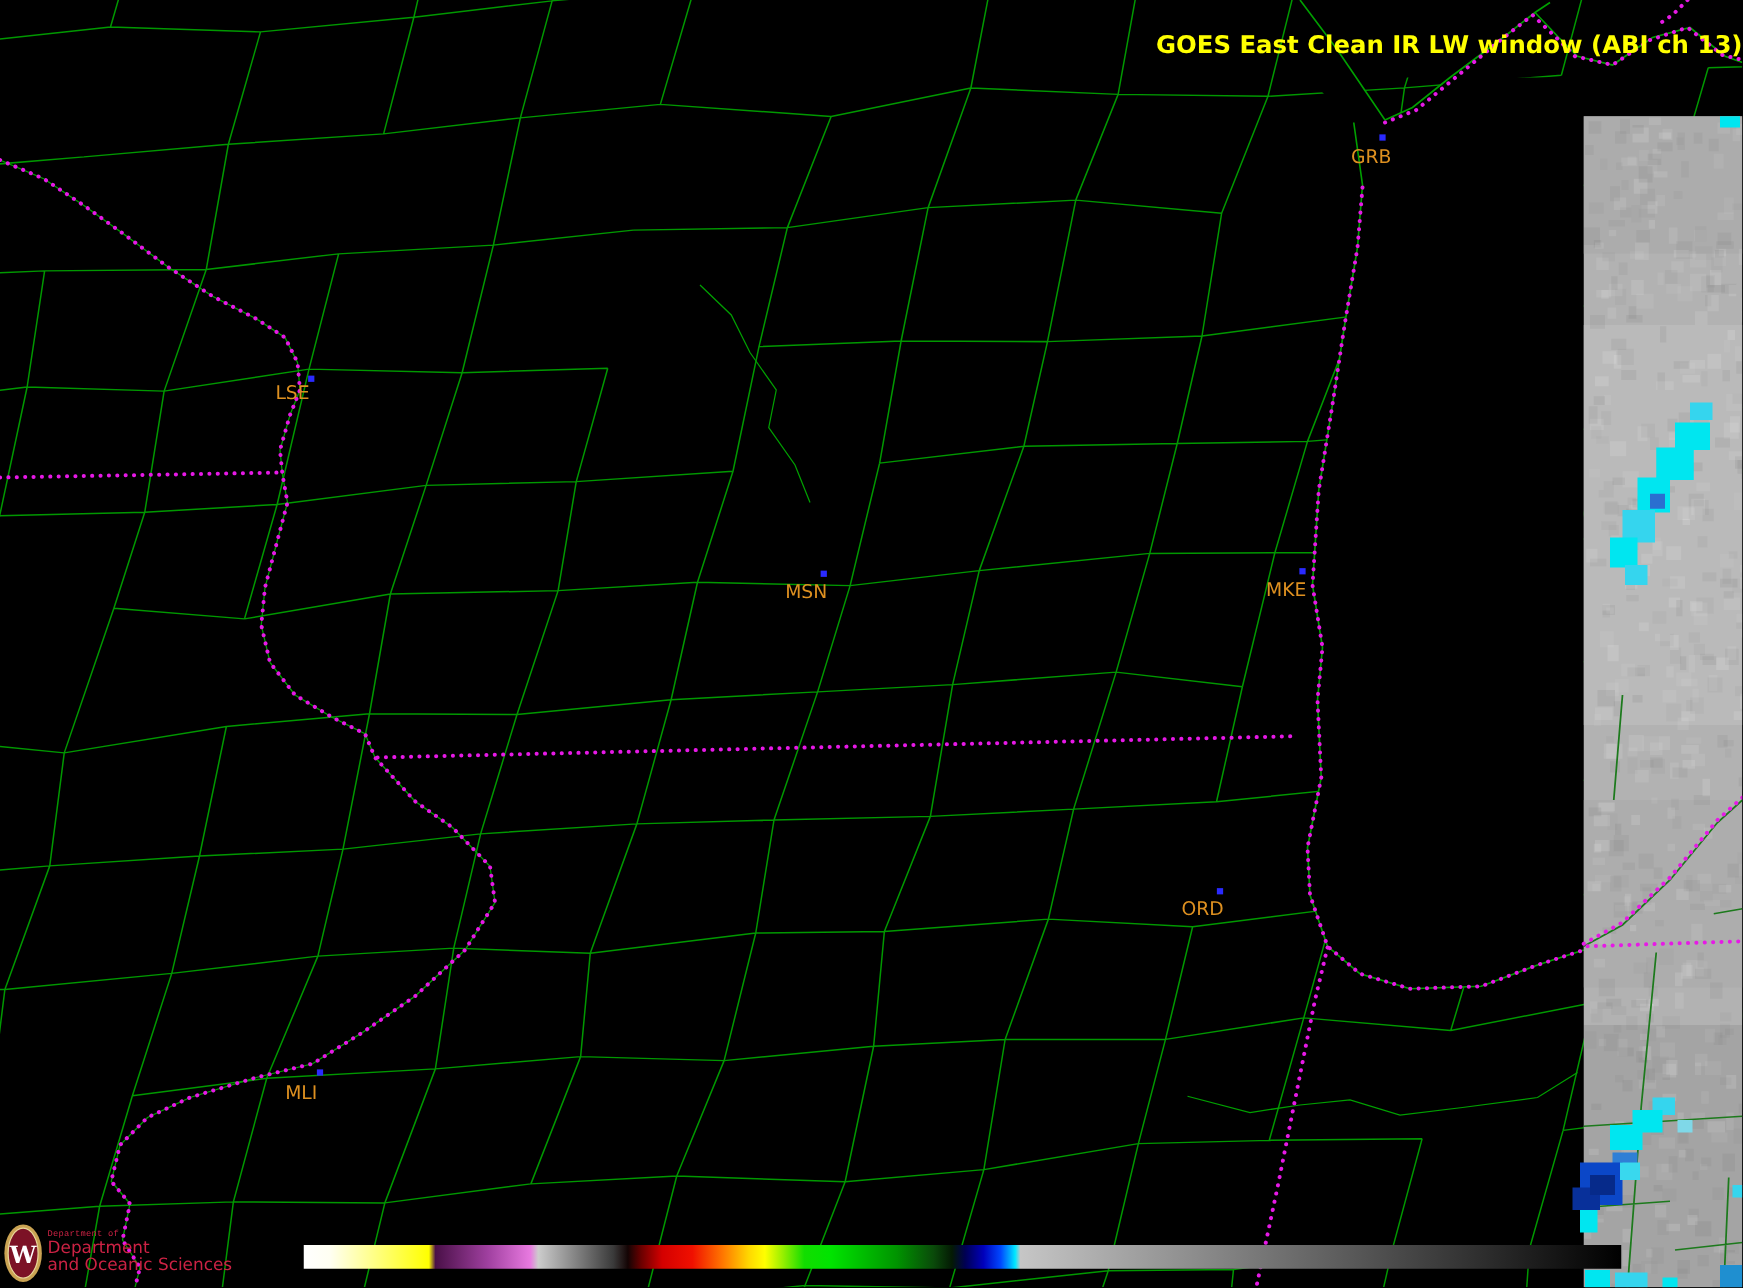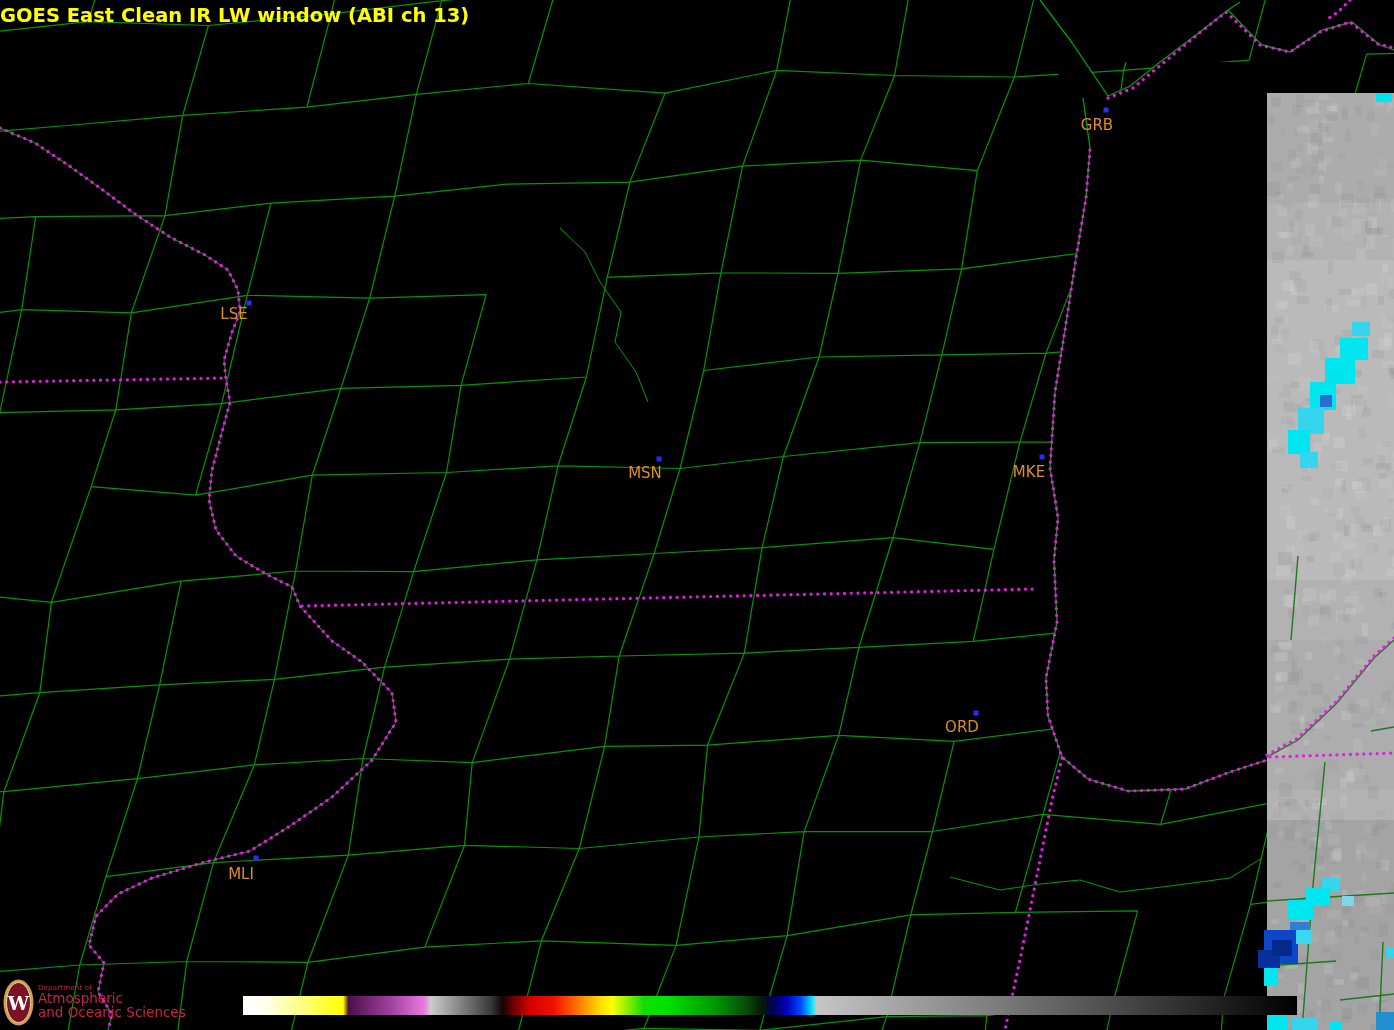--- a/index.html
+++ b/index.html
@@ -1,25 +1,25 @@
 <!DOCTYPE html>
 <html><head>
 <meta charset="utf-8">
 <style>
   html,body{margin:0;padding:0;background:#000;}
   #screen{position:relative;width:1394px;height:1030px;background:#000;overflow:hidden;
           font-family:"DejaVu Sans","Liberation Sans",sans-serif;}
   #mapsvg{position:absolute;left:0;top:0;}
-  #title{position:absolute;left:0;top:4px;width:100%;text-align:left;z-index:5;}
+  #title{position:absolute;left:0;top:24px;width:100%;text-align:right;z-index:5;}
   #title div{font-weight:bold;font-size:19.5px;line-height:23px;color:#ffff00;white-space:pre;}
   #colorbar{position:absolute;left:243px;top:996px;width:1054px;height:19px;z-index:6;}
   #logo{position:absolute;left:3px;top:979px;z-index:7;display:flex;align-items:flex-start;}
   #logo .crest{width:31px;height:47px;}
   #logo .lt{margin-left:4px;margin-top:5px;color:#cc2244;}
-  #logo .dept{font-size:7px;line-height:8px;letter-spacing:.2px;}
+  #logo .dept{font-size:7px;line-height:8px;letter-spacing:.2px;font-family:Liberation Mono, monospace;}
   #logo .nm{font-size:13.5px;line-height:13.5px;}
   .station-label{font-size:15px;}
 </style>
 </head>
 <body>
 
 <div id="screen">
 
   <svg id="mapsvg" width="1394" height="1030" viewBox="0 0 1394 1030">
     <defs>
@@ -606,18 +606,18 @@
 
   <div id="logo">
     <svg class="crest" viewBox="0 0 31 47">
       <ellipse cx="15.5" cy="23.5" rx="15" ry="23" fill="#caa353"></ellipse>
       <ellipse cx="15.5" cy="23.5" rx="12" ry="20" fill="#7c1226"></ellipse>
       <ellipse cx="15.5" cy="23.5" rx="12" ry="20" fill="none" stroke="#e8d49a" stroke-width="1"></ellipse>
       <text x="15.5" y="31" text-anchor="middle" fill="#ffffff" font-family="DejaVu Serif, Liberation Serif, serif" font-size="19" font-weight="bold">W</text>
     </svg>
     <div class="lt">
       <div class="dept">Department of</div>
-      <div class="nm">Atmospheric</div>
+      <div class="nm">Department</div>
       <div class="nm">and Oceanic Sciences</div>
     </div>
   </div>
 
 </div>
 
 </body></html>

